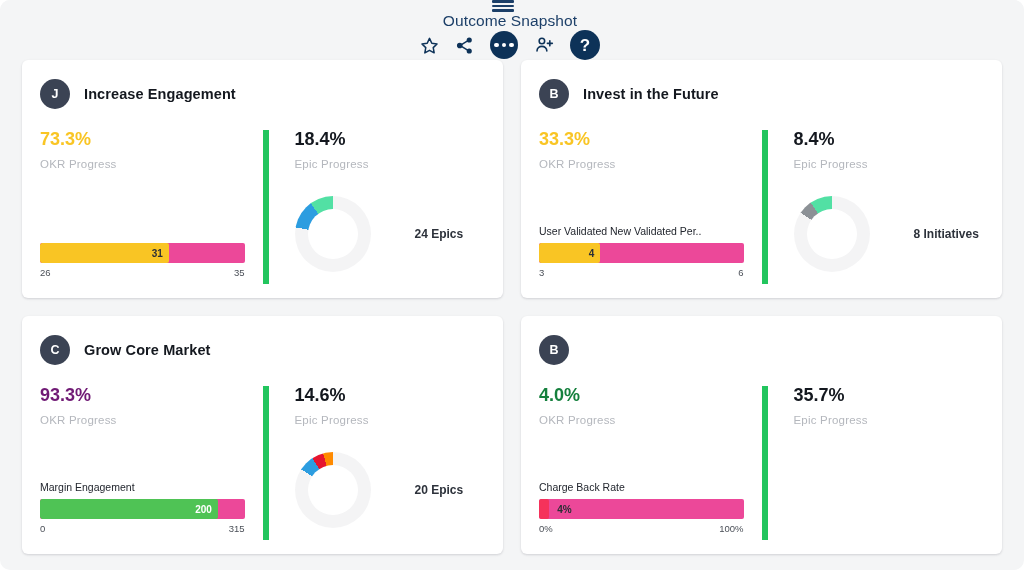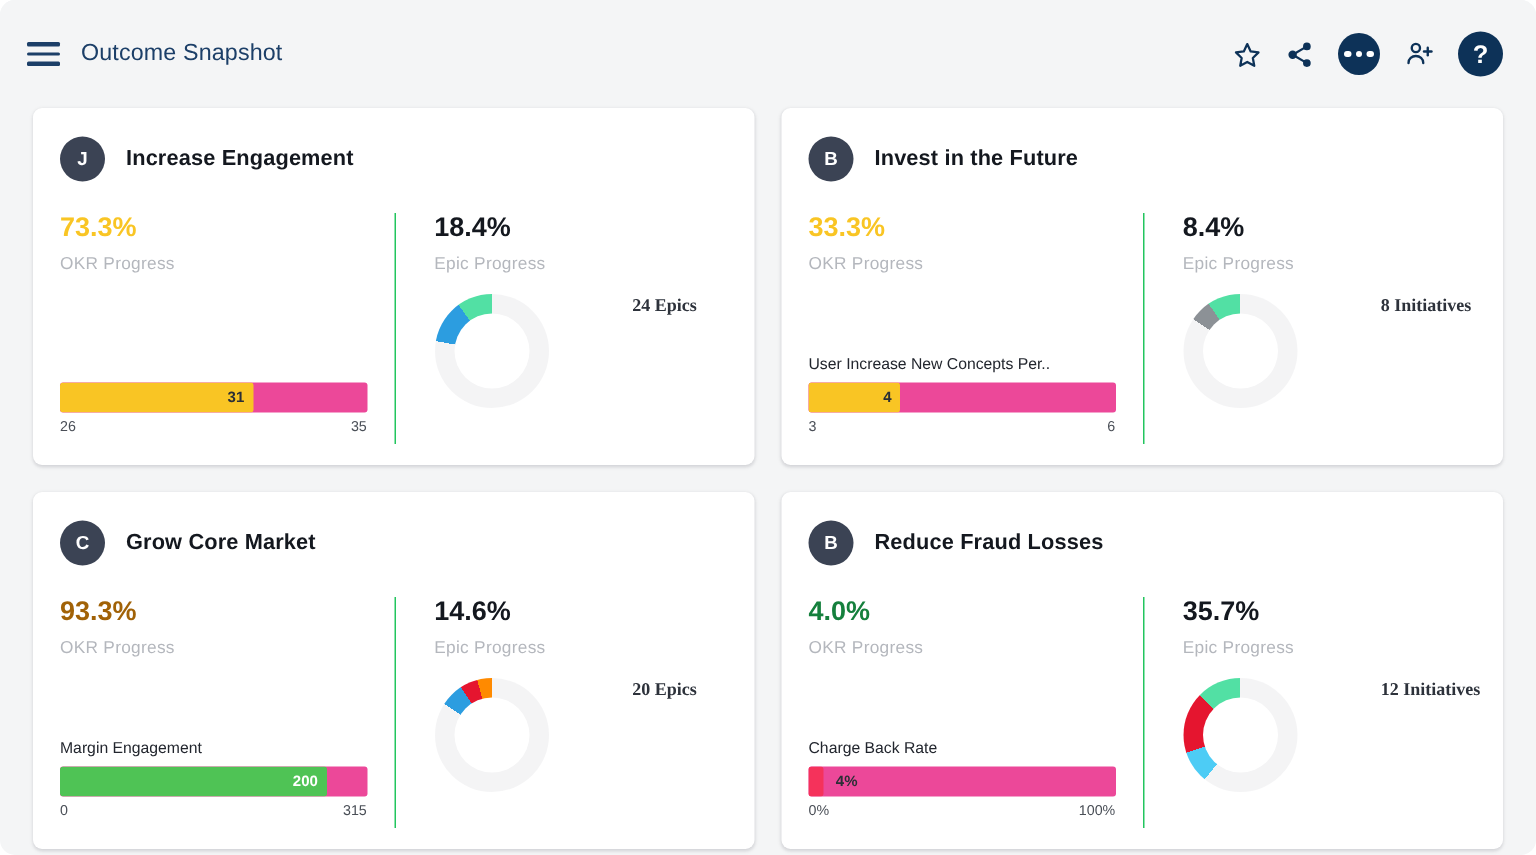--- a/index.html
+++ b/index.html
@@ -11,25 +11,26 @@
   .app {
     width: 1024px; height: 570px;
     background: #f4f5f6;
     border-radius: 10px;
     overflow: hidden;
     position: relative;
   }
 
   
   .topbar {
-    height: 72px;
+    height: 60px;
     display: flex;
     align-items: center;
     padding: 0 22px 0 18px;
     background: #f4f5f6;
+    flex-direction: column;
   }
   .hamburger {
     width: 22px; height: 16px;
     display: flex; flex-direction: column; justify-content: space-between;
     margin-right: 14px;
     cursor: pointer;
   }
   .hamburger span { display: block; height: 2.6px; background: #1c3f68; border-radius: 1px; }
   .app-title {
     font-size: 15.5px;
@@ -94,21 +95,21 @@
     flex: 1;
     display: flex;
   }
   .pane {
     flex: 1 1 50%;
     display: flex;
     flex-direction: column;
     min-width: 0;
   }
   .pane-left { padding-right: 18px; }
-  .pane-right { padding-left: 26px; border-left: 1px solid #22c55e; }
+  .pane-right { padding-left: 26px; border-left: 6px solid #22c55e; }
 
   .pct {
     font-size: 18px;
     font-weight: 700;
     line-height: 1;
     margin-bottom: 10px;
   }
   .pct-label {
     font-size: 11.5px;
     color: #b4b7bd;
@@ -147,24 +148,24 @@
     display: flex;
     justify-content: space-between;
     margin-top: 4px;
     font-size: 9.5px;
     color: #4a4f57;
   }
 
   
   .epic-row {
     display: flex;
+    align-items: center;
     margin-top: 14px;
-    gap: 20px;
+    gap: 8px;
     flex: 1;
-    font-family: Liberation Serif, serif;
   }
   .donut {
     width: 76px; height: 76px;
     border-radius: 50%;
     flex: 0 0 auto;
     position: relative;
   }
   .donut::after {
     content: "";
     position: absolute;
@@ -280,21 +281,21 @@
     <div class="card-head">
       <div class="avatar">B</div>
       <div class="card-title">Invest in the Future</div>
     </div>
     <div class="card-body">
 
       <div class="pane pane-left">
         <div class="pct" style="color:#F9C524">33.3%</div>
         <div class="pct-label">OKR Progress</div>
         <div class="kr">
-          <div class="kr-name">User Increase New Concepts Per..</div>
+          <div class="kr-name">User Validated New Validated Per..</div>
           <div class="kr-track">
             <div class="kr-fill" style="width:30%; background:#F9C524;"></div>
             <div class="kr-val" style="right:calc(70% + 6px); color:#2b2f36;">4</div>
           </div>
           <div class="kr-scale">
             <span>3</span>
             <span>6</span>
           </div>
         </div>
       </div>
@@ -311,21 +312,21 @@
     </div>
       </div>
       <div class="card">
     <div class="card-head">
       <div class="avatar">C</div>
       <div class="card-title">Grow Core Market</div>
     </div>
     <div class="card-body">
 
       <div class="pane pane-left">
-        <div class="pct" style="color:#a16207">93.3%</div>
+        <div class="pct" style="color:#701a75">93.3%</div>
         <div class="pct-label">OKR Progress</div>
         <div class="kr">
           <div class="kr-name">Margin Engagement</div>
           <div class="kr-track">
             <div class="kr-fill" style="width:87%; background:#4FC355;"></div>
             <div class="kr-val" style="right:calc(13% + 6px); color:#ffffff;">200</div>
           </div>
           <div class="kr-scale">
             <span>0</span>
             <span>315</span>
@@ -340,21 +341,20 @@
           <div class="donut" style="background:conic-gradient(#F4F4F5 0deg 303deg, #2C9DE0 303deg 327deg, #E5152F 327deg 345deg, #FF8A00 345deg 360deg)"></div>
           <div class="epic-count">20 Epics</div>
         </div>
       </div>
 
     </div>
       </div>
       <div class="card">
     <div class="card-head">
       <div class="avatar">B</div>
-      <div class="card-title">Reduce Fraud Losses</div>
     </div>
     <div class="card-body">
 
       <div class="pane pane-left">
         <div class="pct" style="color:#15803d">4.0%</div>
         <div class="pct-label">OKR Progress</div>
         <div class="kr">
           <div class="kr-name">Charge Back Rate</div>
           <div class="kr-track">
             <div class="kr-fill" style="width:5%; background:#F5325B;"></div>
@@ -363,23 +363,19 @@
           <div class="kr-scale">
             <span>0%</span>
             <span>100%</span>
           </div>
         </div>
       </div>
 
       <div class="pane pane-right">
         <div class="pct" style="color:#14181f">35.7%</div>
         <div class="pct-label">Epic Progress</div>
-        <div class="epic-row">
-          <div class="donut" style="background:conic-gradient(#F4F4F5 0deg 219deg, #4DCCF5 219deg 252deg, #E5152F 252deg 314deg, #52E0A4 314deg 360deg)"></div>
-          <div class="epic-count">12 Initiatives</div>
-        </div>
       </div>
 
     </div>
       </div>
     </div>
 
 </div>
 
 </body></html>

